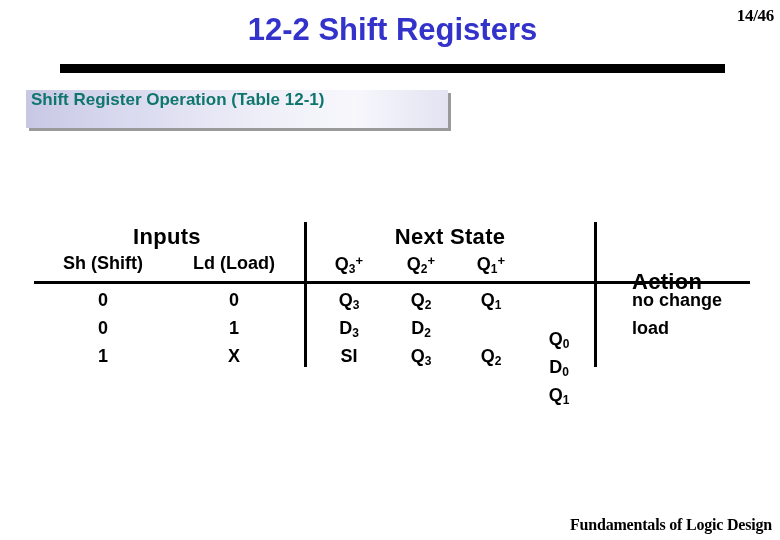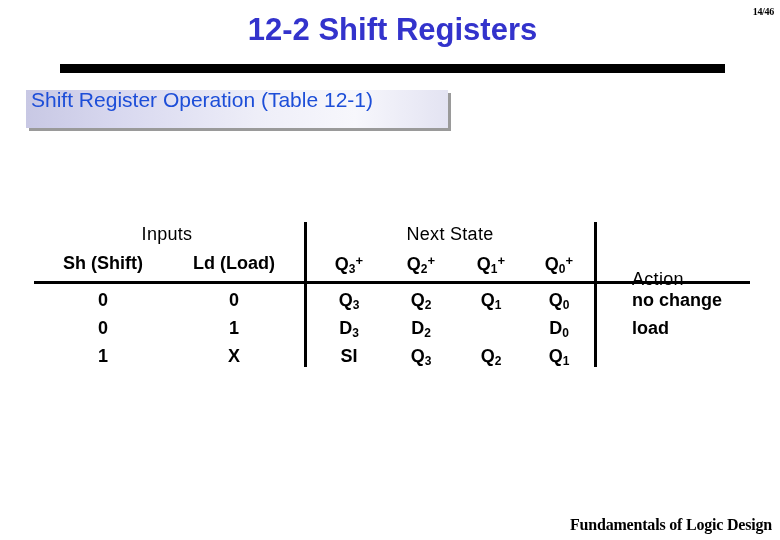--- a/index.html
+++ b/index.html
@@ -43,21 +43,21 @@
     height: 9px;
     background: #000000;
   }
 
   
   .page-number {
     position: absolute;
     right: 6px;
     top: 6px;
     font-family: "Liberation Serif", serif;
-    font-size: 10px;
+    font-size: 17px;
     font-weight: bold;
     color: #000000;
     letter-spacing: -0.3px;
   }
 
   
   .subtitle-wrap {
     position: absolute;
     left: 26px;
     top: 90px;
@@ -71,24 +71,24 @@
     width: 422px;
     height: 38px;
     background: linear-gradient(to right, #c8c8e4 0%, #d8d8ef 22%, #eeeef8 55%, #f7f7fc 78%, #e3e3f2 100%);
     box-shadow: 3px 3px 0 0 #9a9a9a;
   }
   .subtitle-text {
     position: absolute;
     left: 5px;
     top: -3px;
     width: 430px;
-    font-size: 21px;
-    color: #1d4ed8;
+    font-size: 17px;
+    color: #0f766e;
     line-height: 25px;
-    font-weight: normal;
+    font-weight: bold;
   }
 
   
   .table-area {
     position: absolute;
     left: 34px;
     top: 220px;
     width: 716px;
     height: 150px;
     font-family: "Liberation Sans", sans-serif;
@@ -114,22 +114,22 @@
     position: absolute;
     left: 560px;
     top: 2px;
     width: 3px;
     height: 145px;
     background: #000000;
   }
 
   .group-head {
     position: absolute;
-    font-size: 18px;
-    font-weight: normal;
+    font-size: 22px;
+    font-weight: bold;
     text-align: center;
     letter-spacing: 0.3px;
   }
   .gh-inputs { left: 0px;   top: 4px;  width: 266px; }
   .gh-next   { left: 276px; top: 4px;  width: 280px; }
   .gh-action { left: 570px; top: 4px;  width: 146px; text-align: left; padding-left: 28px; box-sizing: border-box; margin-top: 45px; }
 
   .col-head {
     position: absolute;
     font-size: 18px;
@@ -171,21 +171,21 @@
     font-weight: bold;
     text-align: center;
     top: 0;
     line-height: 24px;
   }
   .c-sh { left: 0px;   width: 138px; }
   .c-ld { left: 130px; width: 140px; }
   .c-n0 { left: 278px; width: 74px; }
   .c-n1 { left: 350px; width: 74px; }
   .c-n2 { left: 420px; width: 74px; }
-  .c-n3 { left: 488px; width: 74px; }
+  .c-n3 { left: 488px; width: 74px; margin-top: 39px; }
   .c-action { left: 570px; width: 146px; text-align: left; padding-left: 28px; box-sizing: border-box; }
 
   
   .footer {
     position: absolute;
     right: 8px;
     bottom: 6px;
     font-family: "Liberation Serif", serif;
     font-size: 16px;
     font-weight: bold;
@@ -216,21 +216,20 @@
 
     <div class="group-head gh-inputs">Inputs</div>
     <div class="group-head gh-next">Next State</div>
     <div class="group-head gh-action">Action</div>
 
     <div class="col-head ch-sh">Sh (Shift)</div>
     <div class="col-head ch-ld">Ld (Load)</div>
     <div class="col-head ch-q3">Q<sub>3</sub><sup>+</sup></div>
     <div class="col-head ch-q2">Q<sub>2</sub><sup>+</sup></div>
     <div class="col-head ch-q1">Q<sub>1</sub><sup>+</sup></div>
-    <div class="col-head ch-q0">Q<sub>0</sub><sup>+</sup></div>
 
     <div class="row row-0">
       <div class="cell c-sh">0</div>
       <div class="cell c-ld">0</div>
       <div class="cell c-n0">Q<sub>3</sub></div>
       <div class="cell c-n1">Q<sub>2</sub></div>
       <div class="cell c-n2">Q<sub>1</sub></div>
       <div class="cell c-n3">Q<sub>0</sub></div>
       <div class="cell c-action">no change</div>
     </div>

